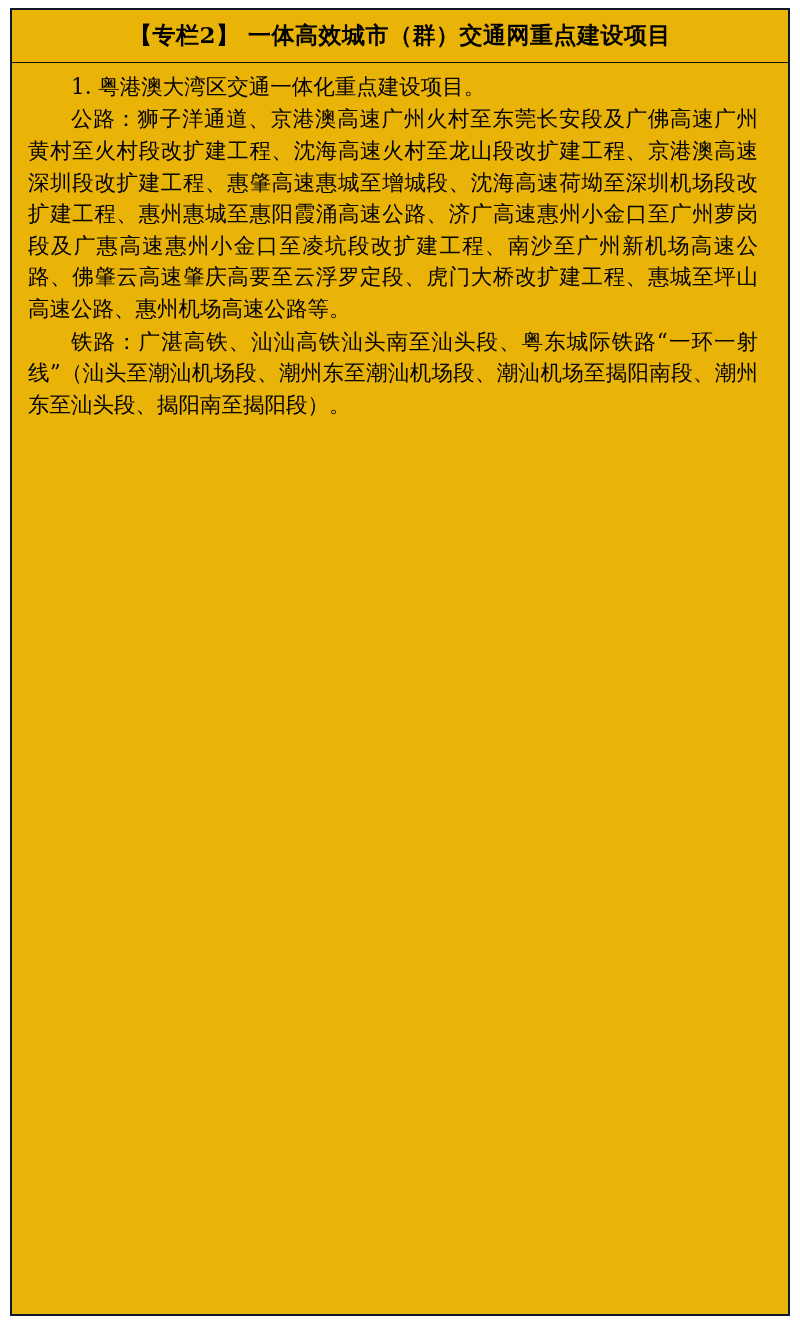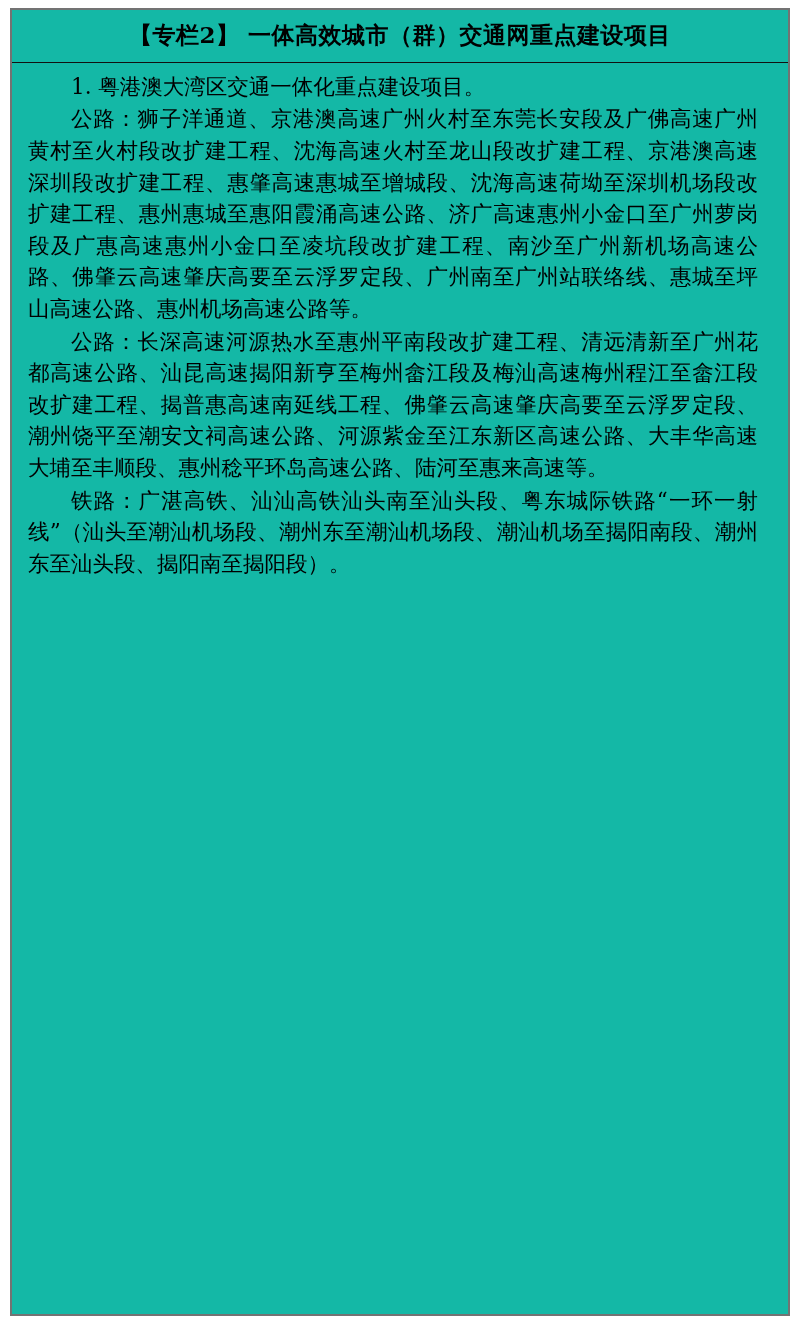--- a/index.html
+++ b/index.html
@@ -19,22 +19,22 @@
     box-sizing: border-box;
     position: relative;
   }
   .box {
     position: absolute;
     left: 10px;
     top: 8px;
     width: 780px;
     height: 1308px;
     box-sizing: border-box;
-    border: 2px solid #737373;
-    background: #14b8a6;
+    border: 2px solid #0f172a;
+    background: #eab308;
   }
   .title-bar {
     box-sizing: border-box;
     width: 100%;
     border-bottom: 1px solid #111111;
     padding: 10px 0 12px 0;
     text-align: center;
   }
   .title-text {
     font-size: 23px;
@@ -64,19 +64,18 @@
 
 <div class="page">
   <div class="box">
 
     <div class="title-bar">
       <div class="title-text">【专栏2】 一体高效城市（群）交通网重点建设项目</div>
     </div>
 
     <div class="content">
       <p class="indent">1. 粤港澳大湾区交通一体化重点建设项目。</p>
-      <p class="indent">公路：狮子洋通道、京港澳高速广州火村至东莞长安段及广佛高速广州黄村至火村段改扩建工程、沈海高速火村至龙山段改扩建工程、京港澳高速深圳段改扩建工程、惠肇高速惠城至增城段、沈海高速荷坳至深圳机场段改扩建工程、惠州惠城至惠阳霞涌高速公路、济广高速惠州小金口至广州萝岗段及广惠高速惠州小金口至凌坑段改扩建工程、南沙至广州新机场高速公路、佛肇云高速肇庆高要至云浮罗定段、广州南至广州站联络线、惠城至坪山高速公路、惠州机场高速公路等。</p>
-      <p class="indent">公路：长深高速河源热水至惠州平南段改扩建工程、清远清新至广州花都高速公路、汕昆高速揭阳新亨至梅州畲江段及梅汕高速梅州程江至畲江段改扩建工程、揭普惠高速南延线工程、佛肇云高速肇庆高要至云浮罗定段、潮州饶平至潮安文祠高速公路、河源紫金至江东新区高速公路、大丰华高速大埔至丰顺段、惠州稔平环岛高速公路、陆河至惠来高速等。</p>
+      <p class="indent">公路：狮子洋通道、京港澳高速广州火村至东莞长安段及广佛高速广州黄村至火村段改扩建工程、沈海高速火村至龙山段改扩建工程、京港澳高速深圳段改扩建工程、惠肇高速惠城至增城段、沈海高速荷坳至深圳机场段改扩建工程、惠州惠城至惠阳霞涌高速公路、济广高速惠州小金口至广州萝岗段及广惠高速惠州小金口至凌坑段改扩建工程、南沙至广州新机场高速公路、佛肇云高速肇庆高要至云浮罗定段、虎门大桥改扩建工程、惠城至坪山高速公路、惠州机场高速公路等。</p>
       <p class="indent">铁路：广湛高铁、汕汕高铁汕头南至汕头段、粤东城际铁路“一环一射线”（汕头至潮汕机场段、潮州东至潮汕机场段、潮汕机场至揭阳南段、潮州东至汕头段、揭阳南至揭阳段）。</p>
     </div>
 
   </div>
 </div>
 
 </body></html>

